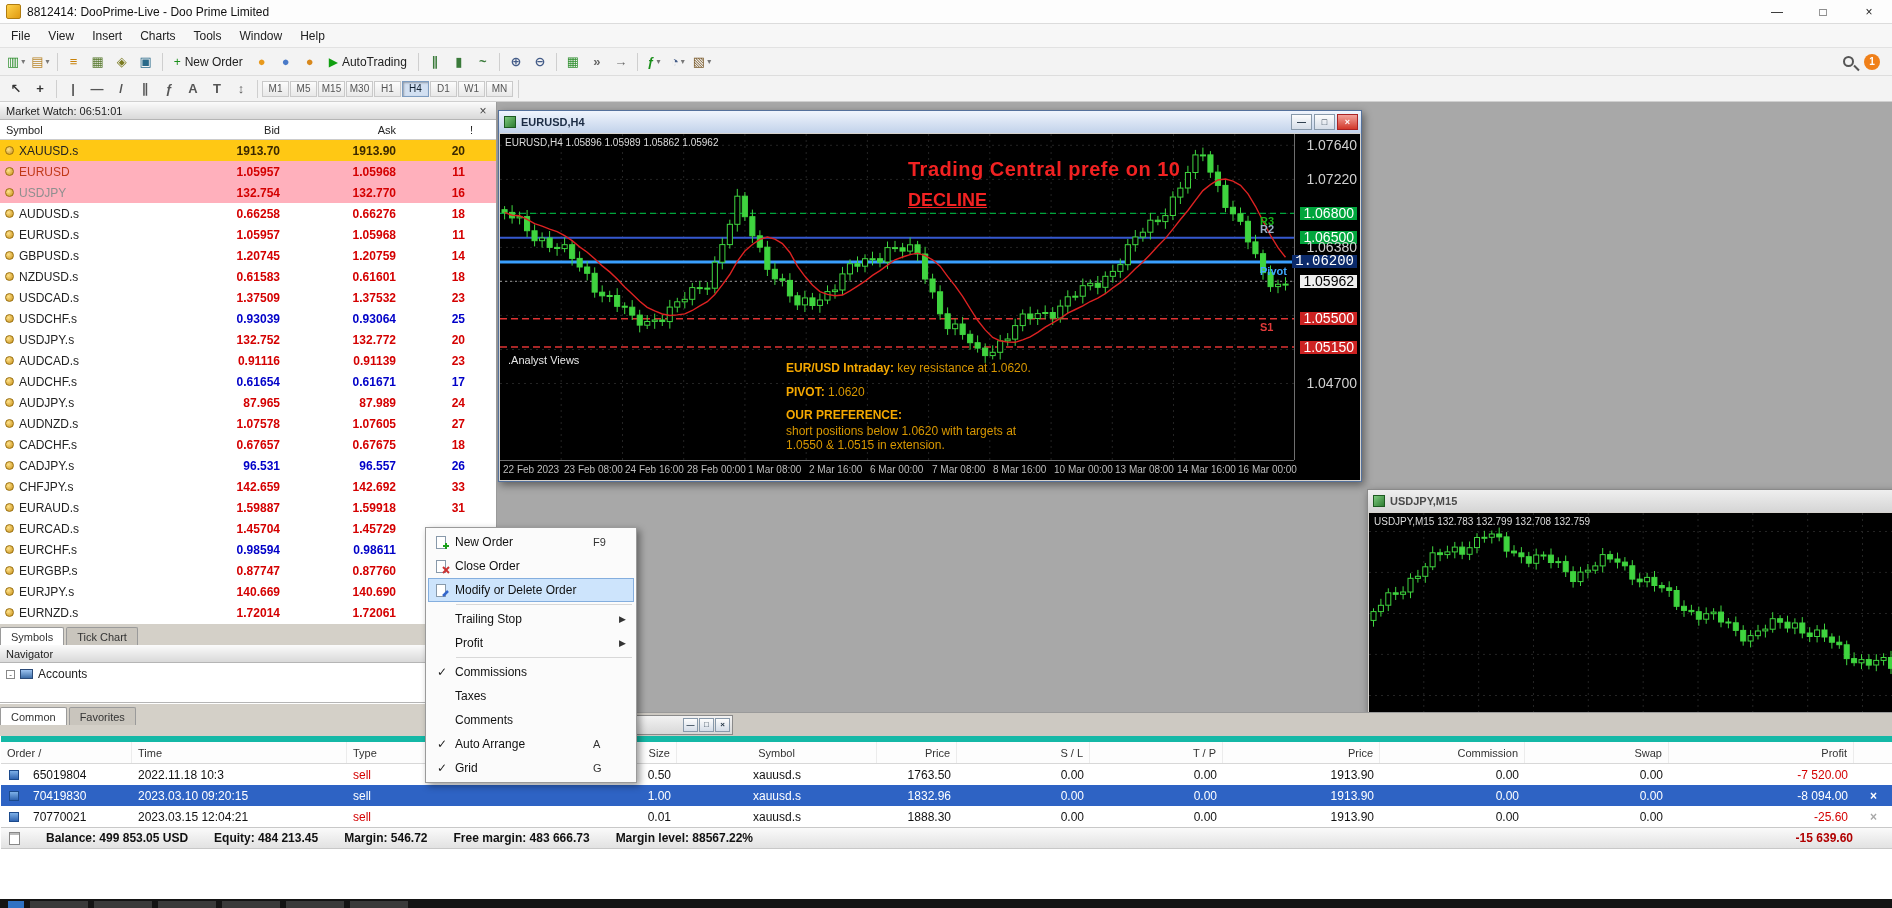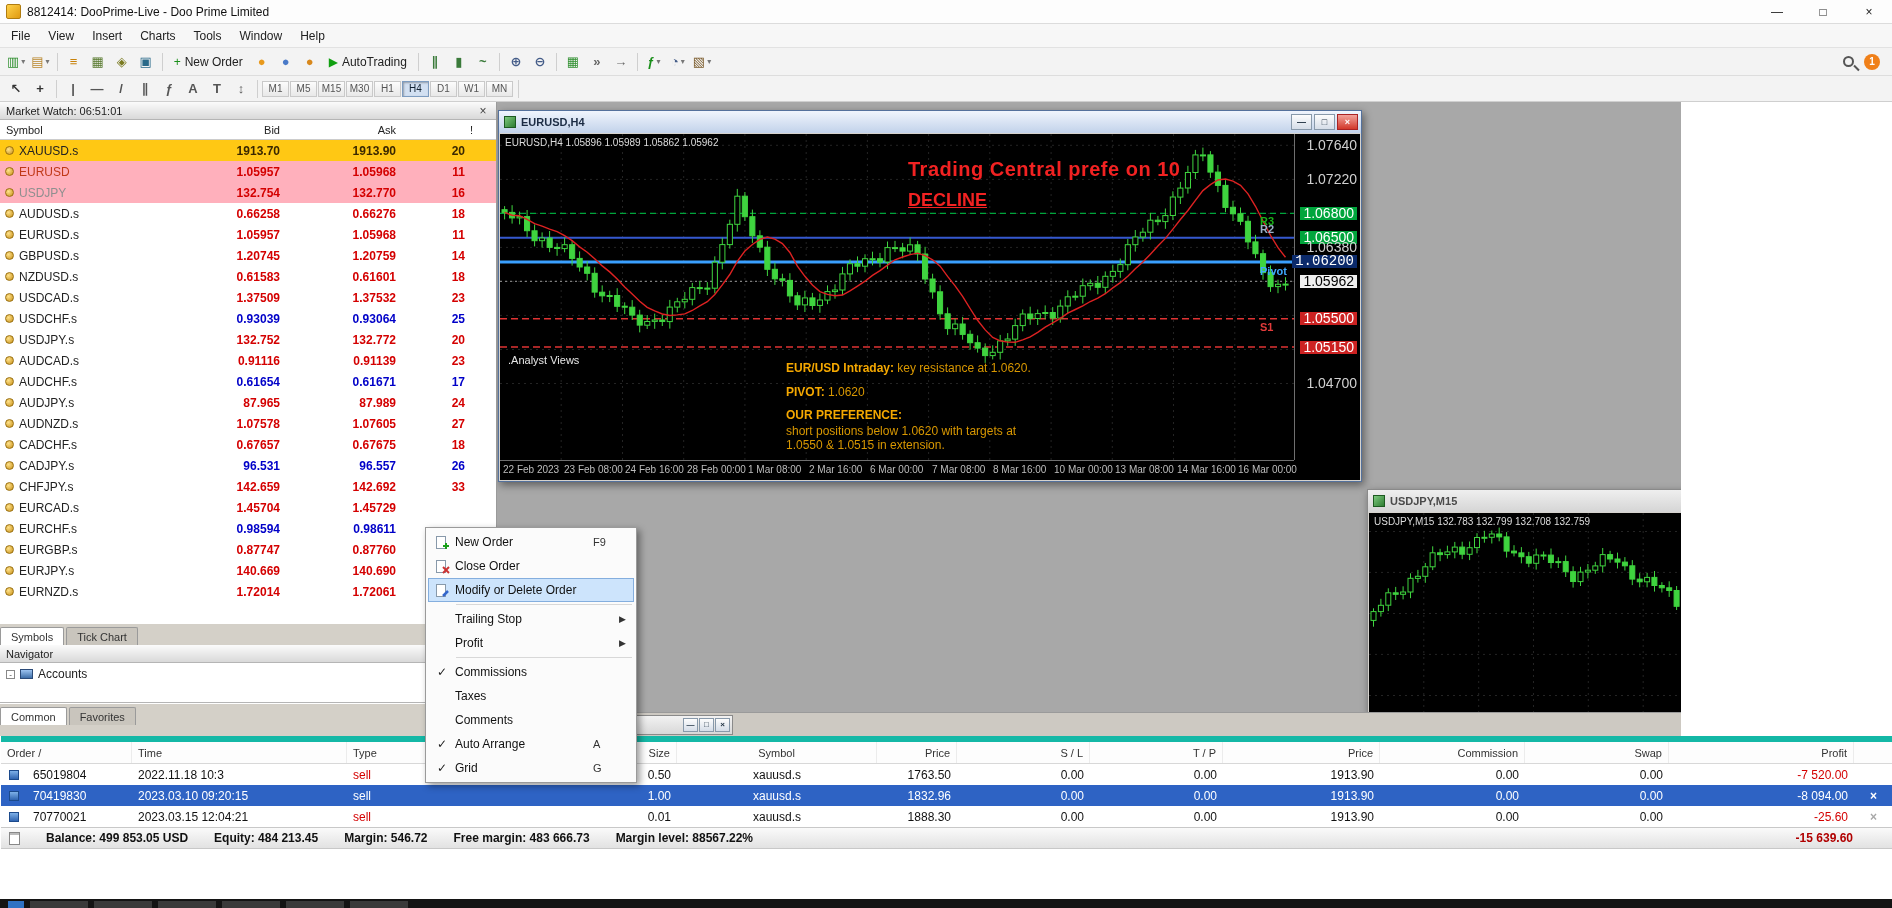--- a/index.html
+++ b/index.html
@@ -26,21 +26,21 @@
 .tsep{width:1px;height:18px;background:#cfcfcf;margin:0 4px}
 .drop{font-size:8px;color:#777;margin-left:2px}
 #search-area{margin-left:auto;display:flex;align-items:center;gap:10px;padding-right:12px}
 .mag{width:11px;height:11px;border:2px solid #555;border-radius:50%;position:relative}
 .mag::after{content:"";position:absolute;left:8px;top:9px;width:7px;height:2px;background:#555;transform:rotate(45deg)}
 .badge{min-width:16px;height:16px;border-radius:8px;background:#f08019;color:#fff;font-size:10px;font-weight:700;display:flex;align-items:center;justify-content:center;padding:0 4px}
 .tf{width:27px;height:16px;border:1px solid #c9c9c9;background:linear-gradient(#fcfcfc,#e8e8e8);font-size:10px;font-weight:400;color:#555;display:flex;align-items:center;justify-content:center;margin-right:1px}
 .tf.active{background:#d2e0f2;border-color:#7d9cc0;box-shadow:inset 1px 1px 2px rgba(0,0,0,.3);color:#123}
 
 
-#main{position:absolute;left:0;top:102px;width:1681px;height:634px;background:#d4d0c8}
+#main{position:absolute;left:0;top:102px;width:1892px;height:634px;background:#d4d0c8}
 #left-col{position:absolute;left:0;top:0;width:497px;height:634px;border-right:1px solid #9a9a9a;background:#d4d0c8;display:flex;flex-direction:column}
 .panel-title{height:18px;background:linear-gradient(#fbfbfb,#d9d9d9);border-bottom:1px solid #b5b5b5;display:flex;align-items:center;padding:0 6px;font-size:11px;color:#222;flex:none}
 .panel-close{margin-left:auto;color:#444;font-size:12px;width:14px;text-align:center}
 #mw-header{height:20px;flex:none;display:grid;grid-template-columns:172px 116px 116px 93px;background:#fff;border-bottom:1px solid #ccc;align-items:center;font-size:11px;color:#222}
 .mw-h-sym{padding-left:6px}.mw-h-num{text-align:right;padding-right:8px}.mw-h-spr{text-align:right;padding-right:24px}
 #mw-body{height:483px;flex:none;background:#fff;overflow:hidden}
 .mw-row{height:21px;display:grid;grid-template-columns:172px 116px 116px 93px;align-items:center;font-size:12px}
 .mw-sym{display:flex;align-items:center;gap:5px;padding-left:5px;color:#222;white-space:nowrap}
 .coin{width:9px;height:9px;border-radius:50%;background:radial-gradient(circle at 35% 35%,#ffe28a,#c89018);border:1px solid #9a7010;flex:none}
 .mw-num{text-align:right;padding-right:8px;font-weight:700}
@@ -440,20 +440,29 @@
           <div class="mw-spr c-b">26</div>
         </div>
         <div class="mw-row">
           <div class="mw-sym ">
             <span class="coin"></span>
             <span>CHFJPY.s</span>
           </div>
           <div class="mw-num c-r">142.659</div>
           <div class="mw-num c-r">142.692</div>
           <div class="mw-spr c-r">33</div>
+        </div>
+        <div class="mw-row">
+          <div class="mw-sym ">
+            <span class="coin"></span>
+            <span>EURAUD.s</span>
+          </div>
+          <div class="mw-num c-r">1.59887</div>
+          <div class="mw-num c-r">1.59918</div>
+          <div class="mw-spr c-r">31</div>
         </div>
         <div class="mw-row">
           <div class="mw-sym ">
             <span class="coin"></span>
             <span>EURCAD.s</span>
           </div>
           <div class="mw-num c-r">1.45704</div>
           <div class="mw-num c-r">1.45729</div>
           <div class="mw-spr c-r"></div>
         </div>

